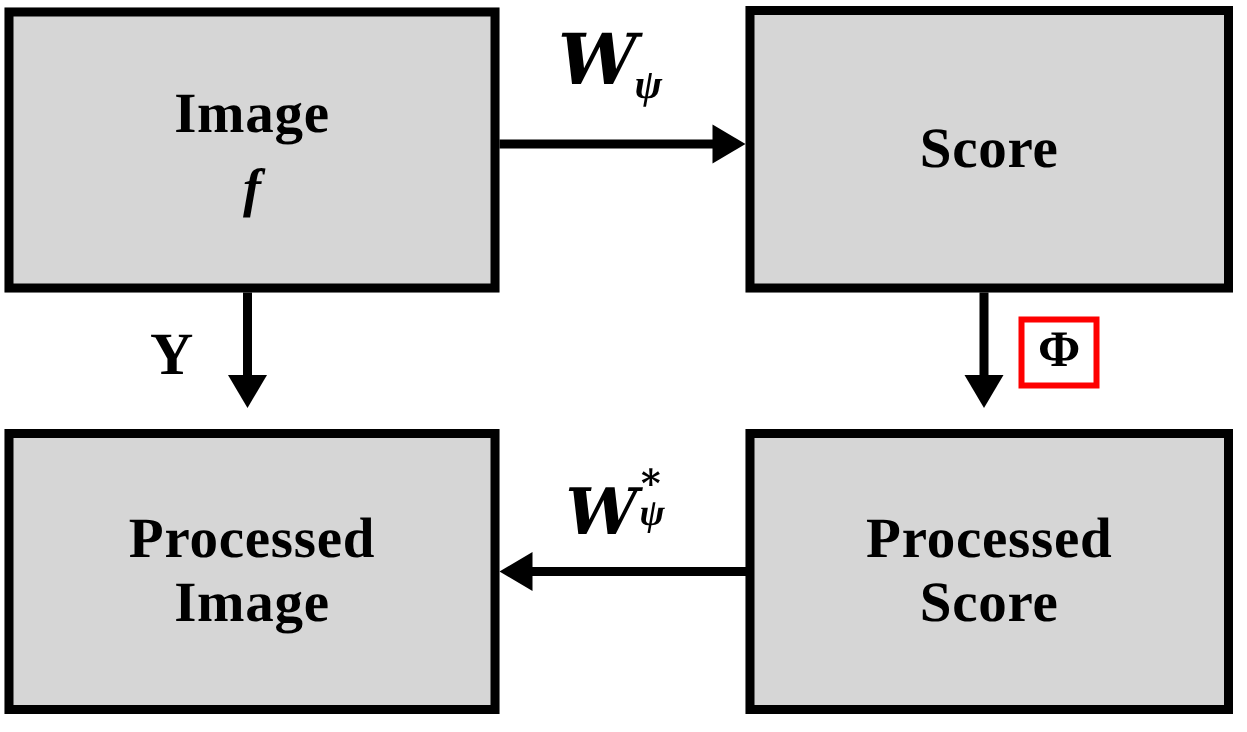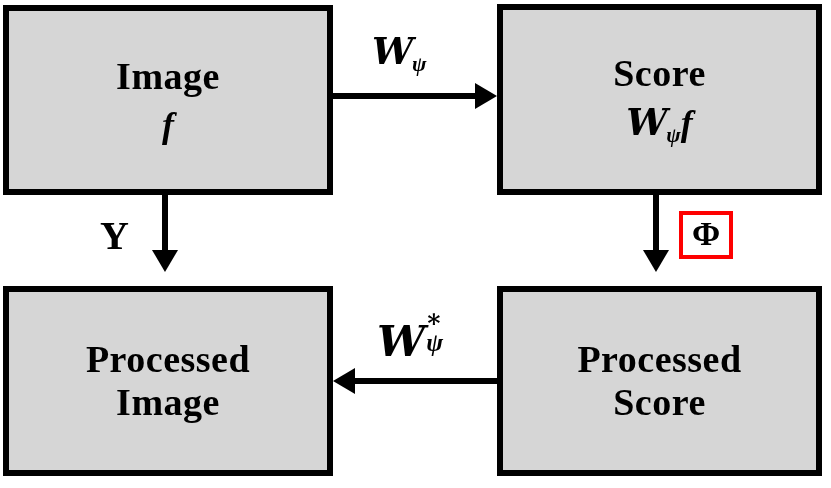--- a/index.html
+++ b/index.html
@@ -93,22 +93,22 @@
 
   
   .arrow-label {
     position: absolute;
     color: #000000;
     white-space: nowrap;
     line-height: 1;
   }
   #label-w-psi {
     left: 372px;
-    top: 34px;
-    font-size: 36px;
+    top: 18px;
+    font-size: 46px;
   }
   #label-w-star-psi {
     left: 377px;
     top: 314px;
     font-size: 42px;
   }
   #label-upsilon {
     left: 100px;
     top: 216px;
     font-size: 40px;
@@ -166,23 +166,20 @@
 
 <div id="canvas">
 
   <div class="node" id="node-image">
     <div class="line1">Image</div>
     <div class="math">f</div>
   </div>
 
   <div class="node" id="node-score">
     <div class="line1">Score</div>
-    <div class="math">
-      <span class="scr">W</span><span class="sub">ψ</span><span style="font-style:italic;">f</span>
-    </div>
   </div>
 
   <div class="node" id="node-processed-img">
     <div class="line1">Processed</div>
     <div class="line2">Image</div>
   </div>
 
   <div class="node" id="node-processed-score">
     <div class="line1">Processed</div>
     <div class="line2">Score</div>

